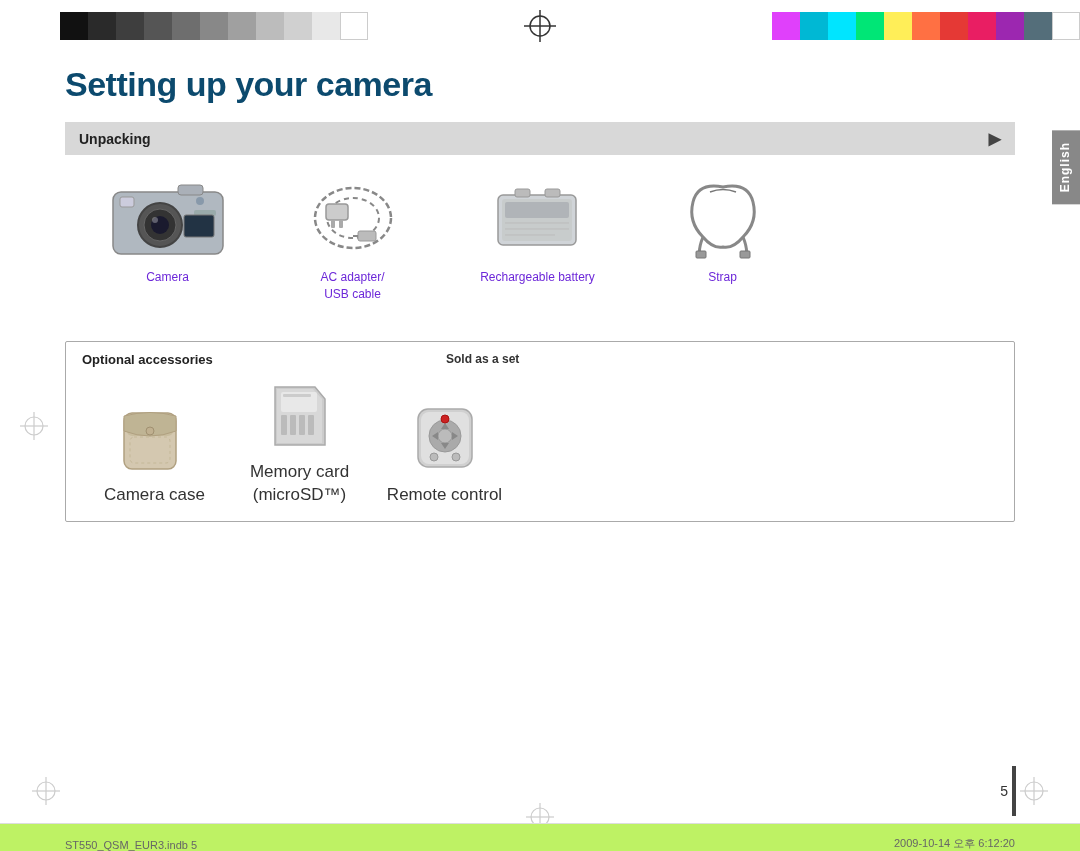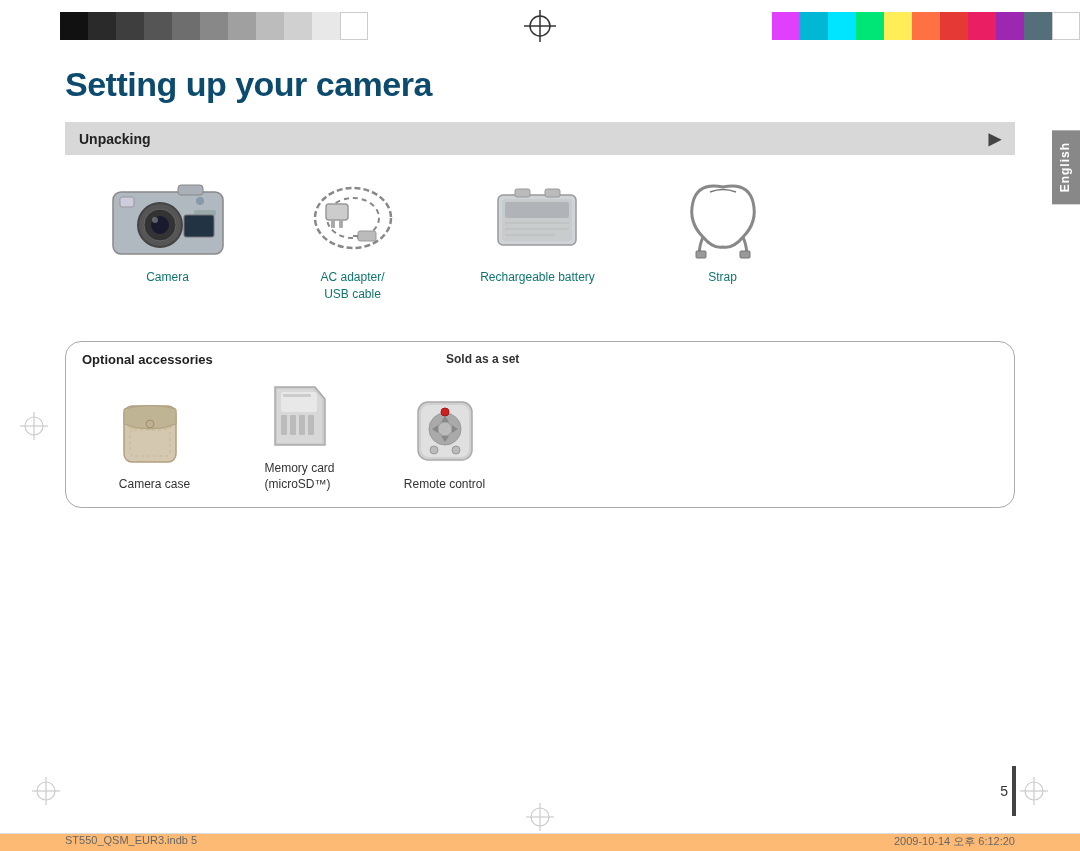--- a/index.html
+++ b/index.html
@@ -90,29 +90,29 @@
     .item-image {
       width: 130px;
       height: 90px;
       display: flex;
       align-items: center;
       justify-content: center;
       margin-bottom: 6px;
     }
     .item-label {
       font-size: 12px;
-      color: #0f766e;
+      color: #6d28d9;
       text-align: center;
       line-height: 1.4;
     }
 
     
     .optional-box {
       border: 1.5px solid #aaa;
-      border-radius: 16px;
+      border-radius: 2px;
       padding: 10px 20px 14px 16px;
       position: relative;
     }
     .optional-title {
       font-size: 13px;
       font-weight: bold;
       color: #222;
       margin-bottom: 8px;
     }
     .sold-as-set-label {
@@ -136,23 +136,23 @@
     }
     .opt-image {
       width: 110px;
       height: 80px;
       display: flex;
       align-items: center;
       justify-content: center;
       margin-bottom: 5px;
     }
     .opt-label {
-      font-size: 12px;
+      font-size: 17px;
       color: #333;
-      text-align: left;
+      text-align: center;
       line-height: 1.4;
     }
 
     
     .english-tab {
       position: absolute;
       right: 0;
       top: 130px;
       width: 28px;
       background: #888;
@@ -182,25 +182,25 @@
       height: 50px;
       background: #444;
     }
 
     
     .bottom-bar {
       position: absolute;
       bottom: 0;
       left: 0;
       right: 0;
-      height: 18px;
-      background: #fdba74;
+      height: 28px;
+      background: #bef264;
       border-top: 1px solid #ddd;
       display: flex;
-      align-items: flex-start;
+      align-items: flex-end;
       justify-content: space-between;
       padding: 0 65px;
       font-size: 11px;
       color: #666;
     }
 
     
     svg { display: block; }
   </style>
 </head>

